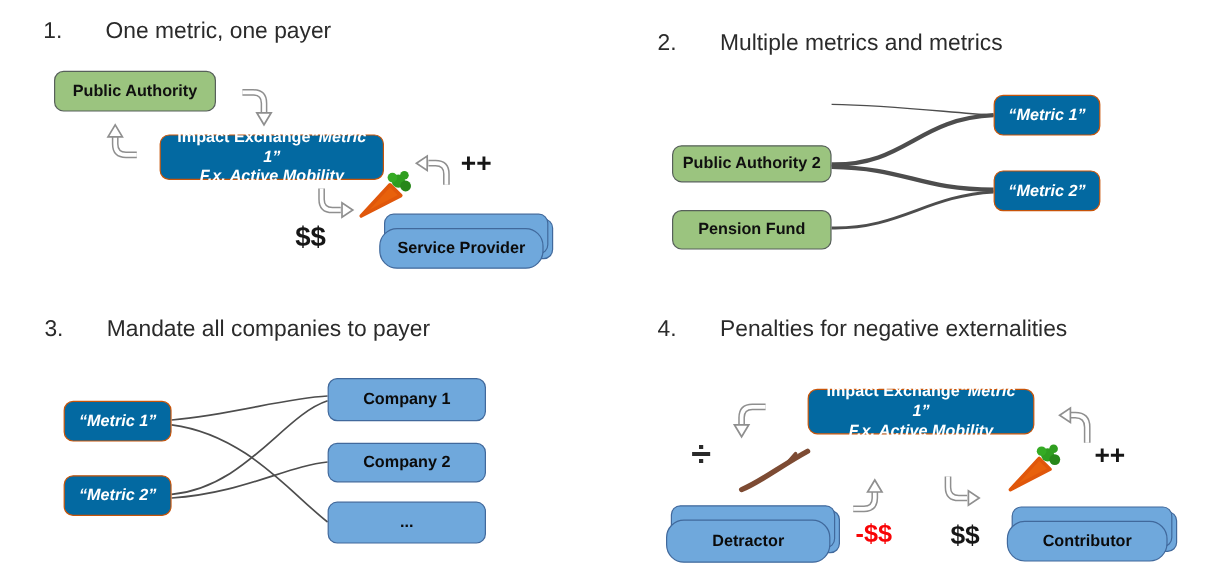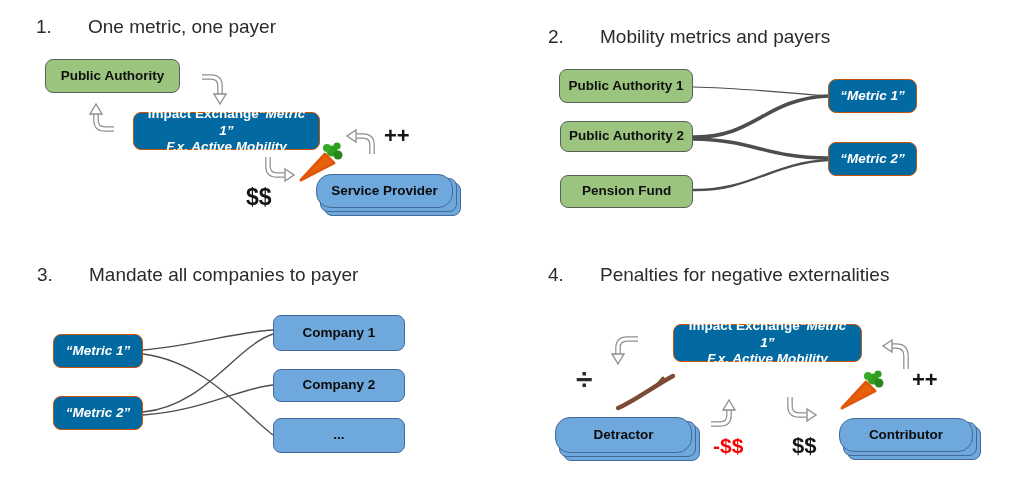--- a/index.html
+++ b/index.html
@@ -15,21 +15,21 @@
   .green{background:#9bc47f;border:1.6px solid #57605a;color:#101010;}
   .orange{background:#0369a1;border:1.6px solid #c75409;color:#ffffff;}
   .blue{background:#6fa8dc;border:1.7px solid #41699c;color:#0b0b0b;}
   .metric-text{font-style:italic;}
   .ie-line1 b{font-style:normal;}
   .ie-line1 i{font-style:italic;}
   .ie-line2{font-style:italic;}
   .stack{position:absolute;}
   .stack-layer{position:absolute;width:100%;height:100%;border-radius:8px;background:#6fa8dc;
        border:1.7px solid #41699c;box-sizing:border-box;}
-  .stack-front{left:0;top:0;width:100%;height:100%;border-radius:15px;}
+  .stack-front{left:0;top:16px;width:100%;height:100%;border-radius:15px;}
   .sym{position:absolute;font-weight:bold;color:#161616;white-space:nowrap;}
   .red{color:#f80406;}
   .harrow .o{fill:none;stroke:#8f8f8f;stroke-width:5.6;}
   .harrow .i{fill:none;stroke:#ffffff;stroke-width:3.1;}
   .harrow .h{fill:#ffffff;stroke:#8f8f8f;stroke-width:1.4;stroke-linejoin:miter;}
   .conn{fill:none;stroke:#4d4d4d;}
 </style>
 </head>
 <body>
 
@@ -83,32 +83,29 @@
       <div class="box blue stack-front">
           <span>Service Provider</span>
         </div>
     </div>
 
     <div class="sym" style="left:246px;top:184px;font-size:23px">$$</div>
     <div class="sym" style="left:384px;top:123px;font-size:22px">++</div>
   </section>
 
   <section class="quad" style="left:512px;top:0;width:512px;height:240px">
-    <div class="qtitle" style="left:36px;top:26px"><span class="qnum">2.</span><span>Mobility metrics and payers</span></div>
+    <div class="qtitle" style="left:36px;top:26px"><span class="qnum">2.</span><span>Multiple metrics and metrics</span></div>
 
     <svg class="layer" width="512" height="240">
       <path class="conn" stroke-width="1.2" d="M181,87 C232,88 272,93 316,96"></path>
       <path class="conn" stroke-width="3.6" d="M181,137 C243,138 252,99 316,96"></path>
       <path class="conn" stroke-width="3.6" d="M181,139 C243,140 254,158 316,158"></path>
       <path class="conn" stroke-width="2.4" d="M181,190 C238,191 260,163 316,160"></path>
     </svg>
 
-    <div class="box green" style="left:47px;top:69px;width:134px;height:34px">
-        <span>Public Authority 1</span>
-      </div>
     <div class="box green" style="left:48px;top:121px;width:133px;height:31px">
         <span>Public Authority 2</span>
       </div>
     <div class="box green" style="left:48px;top:175px;width:133px;height:33px">
         <span>Pension Fund</span>
       </div>
 
     <div class="box orange metric-text" style="left:316px;top:79px;width:89px;height:34px">
         <span>“Metric 1”</span>
       </div>

